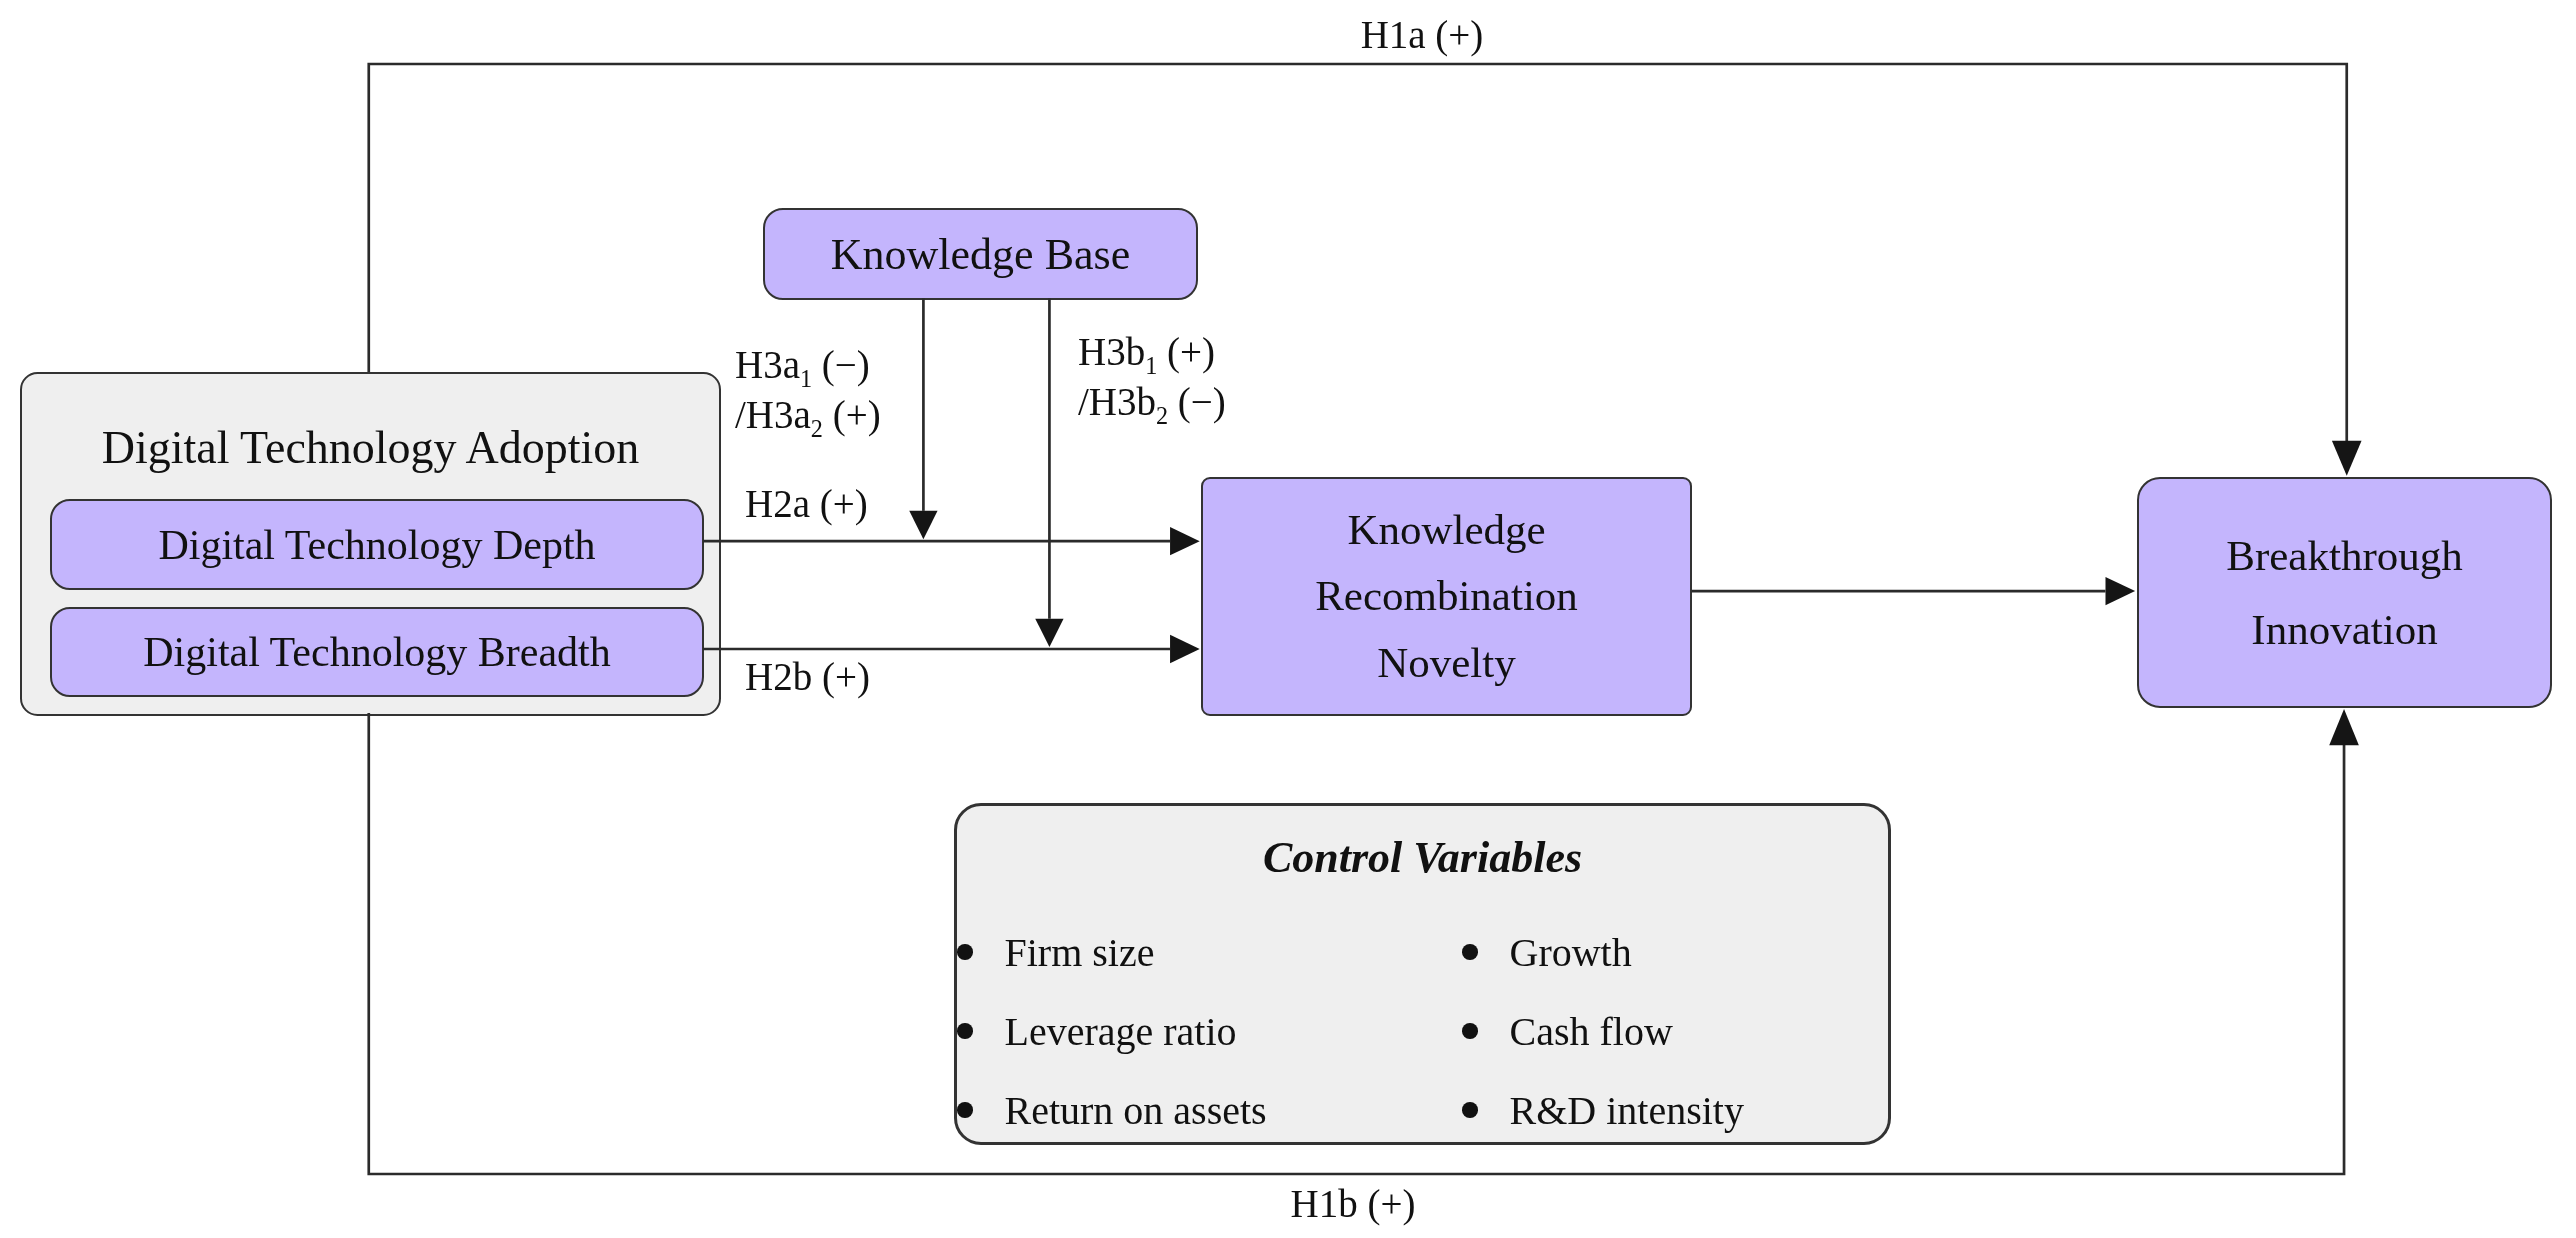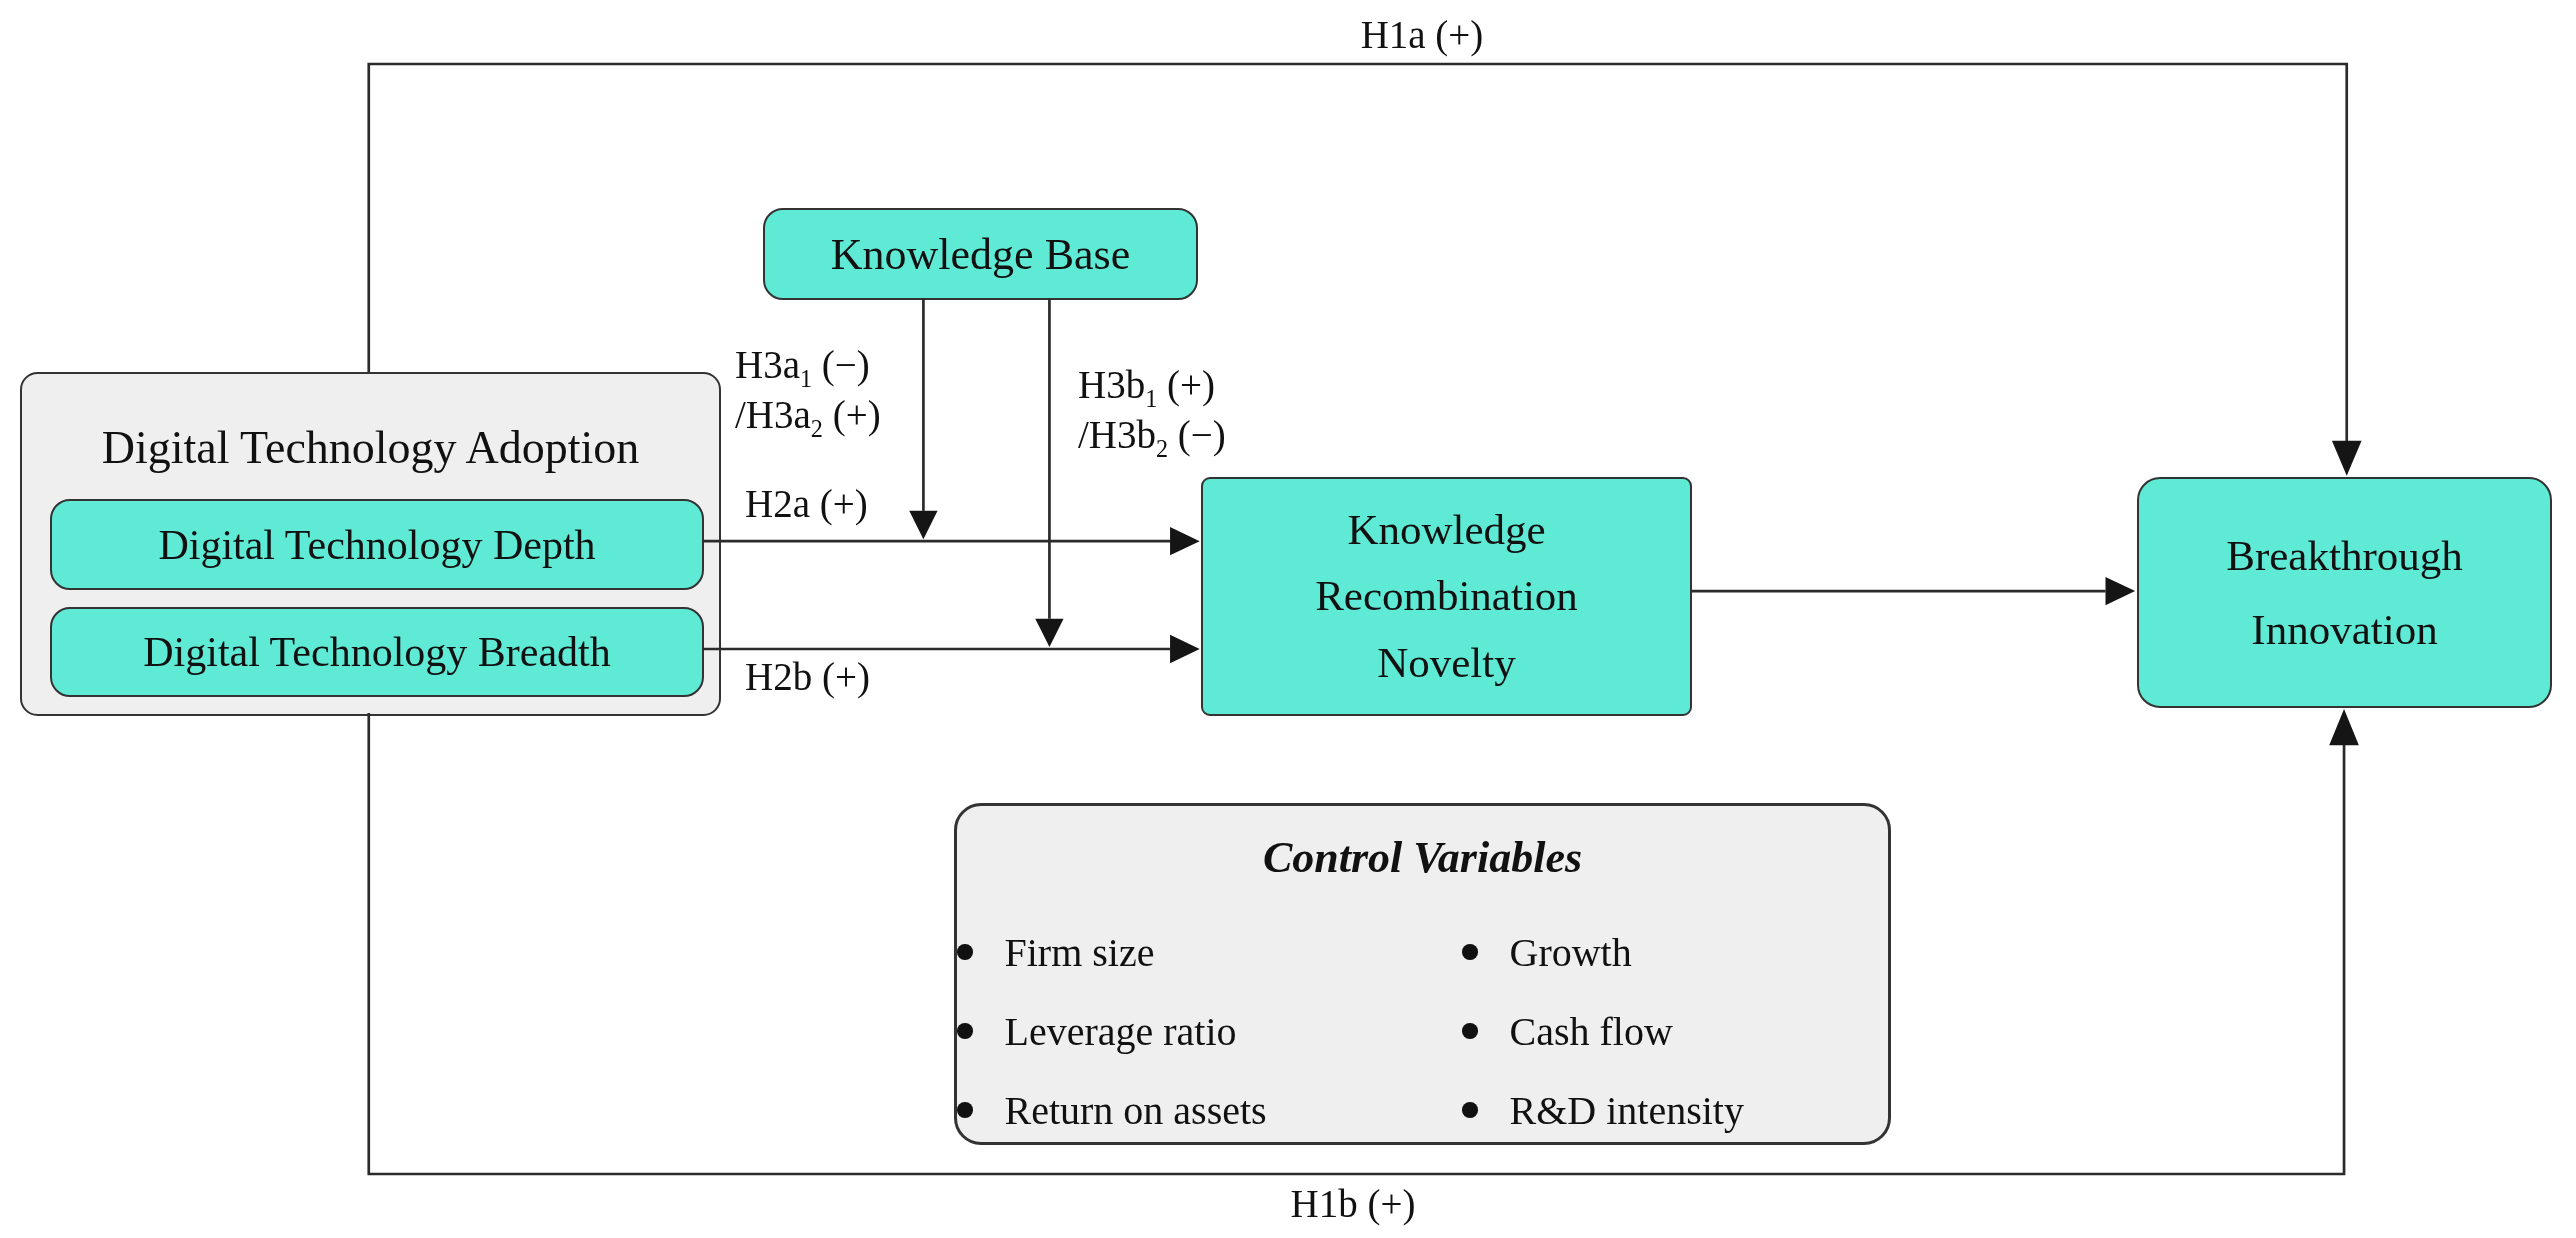--- a/index.html
+++ b/index.html
@@ -7,21 +7,21 @@
     width:2576px;height:1238px;position:relative;overflow:hidden;
     font-family:"Liberation Serif","DejaVu Serif",serif;color:#111111;
   }
   .canvas{position:absolute;left:0;top:0;width:2576px;height:1238px;}
   svg.connectors{position:absolute;left:0;top:0;z-index:5;}
   svg.connectors line, svg.connectors polyline{stroke:#2b2b2b;stroke-width:4;fill:none;}
   svg.connectors polygon{fill:#151515;stroke:none;}
 
   .box{
     position:absolute;box-sizing:border-box;z-index:2;
-    border:2.7px solid #333333;background:#5eead4;
+    border:2.7px solid #333333;background:#c4b5fd;
     display:flex;align-items:center;justify-content:center;
     text-align:center;
   }
   .gray{background:#efefef;}
   .kb-box{left:763px;top:208px;width:435px;height:92px;border-radius:20px;font-size:44px;}
   .dta-box{left:20px;top:372px;width:701px;height:344px;border-radius:17.5px;display:block;}
   .dta-title{position:absolute;left:0;top:34px;width:100%;height:78px;
     display:flex;align-items:center;justify-content:center;font-size:46px;}
   .depth-box{left:28px;top:125px;width:654px;height:91px;border-radius:20px;font-size:42px;}
   .breadth-box{left:28px;top:233px;width:654px;height:90px;border-radius:20px;font-size:42px;font-family:Liberation Serif, serif;}
@@ -38,21 +38,21 @@
   .cv-item{display:flex;align-items:center;font-size:40px;white-space:nowrap;}
   .dot{width:15.5px;height:15.5px;border-radius:50%;background:#111111;margin-right:32px;flex:none;}
 
   .label{position:absolute;z-index:3;font-size:39px;white-space:nowrap;color:#111111;}
   .label.center{text-align:center;width:270px;}
   .h1a{left:1287px;top:12px;}
   .h1b{left:1218px;top:1181px;}
   .h2a{left:745px;top:481px;}
   .h2b{left:745px;top:654px;}
   .h3a{left:735px;top:340px;line-height:50px;}
-  .h3b{left:1078px;top:360px;line-height:50px;}
+  .h3b{left:1078px;top:327px;line-height:50px;}
   .label sub{font-size:0.62em;line-height:0;}
 </style>
 </head>
 <body>
 
 <div class="canvas">
 
   <div class="box kb-box">
     <span>Knowledge Base</span>
   </div>

